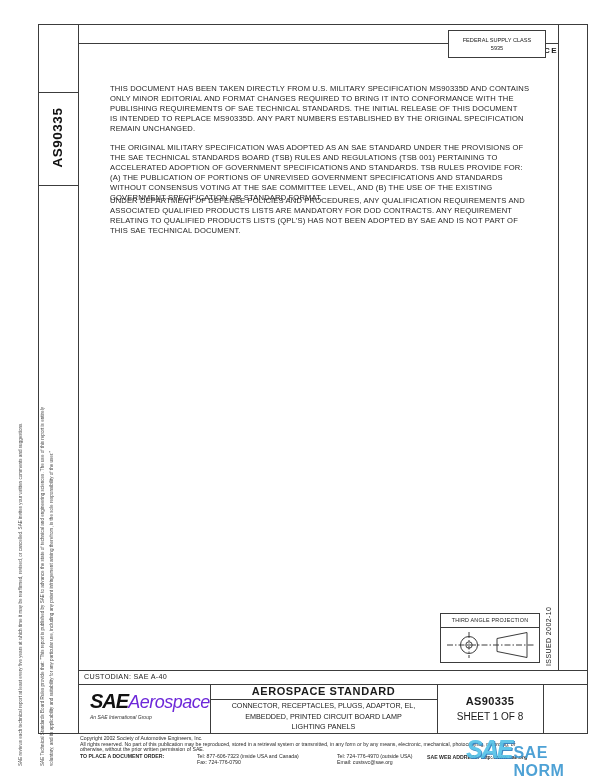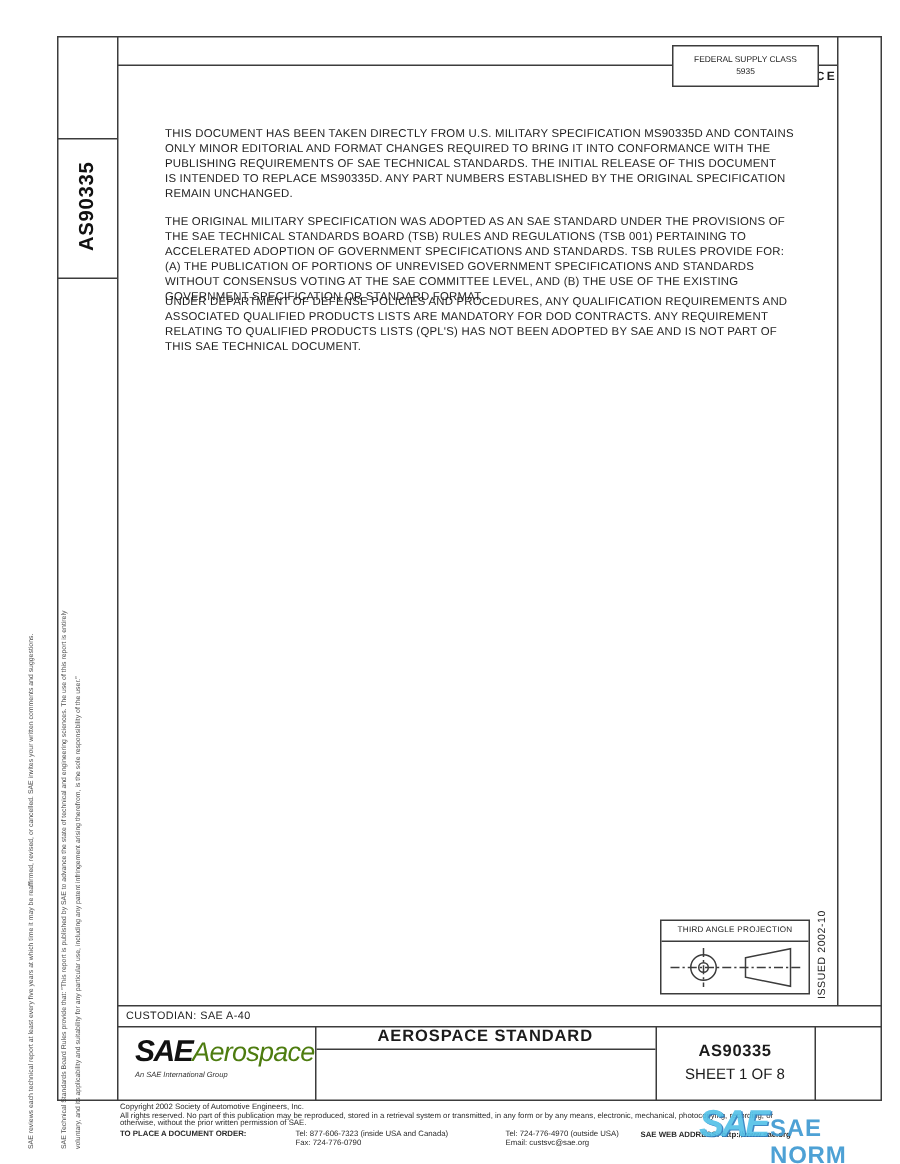--- a/index.html
+++ b/index.html
@@ -25,21 +25,21 @@
   .p1{top:84px;} .p2{top:143px;} .p3{top:196px;}
   
   .proj-box{position:absolute;left:440px;top:613px;width:100px;height:50px;border:1px solid #3c3c3c;box-sizing:border-box;background:#fff;}
   .proj-label{height:13px;border-bottom:1px solid #3c3c3c;text-align:center;font-size:5.4px;line-height:13px;letter-spacing:.2px;}
   .issued{left:545px;top:666px;width:82px;font-size:7px;letter-spacing:.4px;color:#222;white-space:nowrap;}
   
   .custodian{position:absolute;left:84px;top:672px;font-size:7.2px;letter-spacing:.3px;}
   .tb-cell{position:absolute;box-sizing:border-box;}
   .sae-logo{left:90px;top:690px;width:120px;}
   .sae-logo .sae{font-size:20px;font-weight:900;font-style:italic;letter-spacing:-1px;color:#111;}
-  .sae-logo .aero{font-size:18px;font-style:italic;color:#4d7c0f;letter-spacing:-.5px;}
+  .sae-logo .aero{font-size:18px;font-style:italic;color:#6d28d9;letter-spacing:-.5px;}
   .sae-logo .tagline{font-size:5px;font-style:italic;color:#333;margin-top:1px;}
   .std-type{left:210px;top:685px;width:227px;text-align:center;font-size:11px;font-weight:bold;letter-spacing:.6px;}
   .doc-title{left:212px;top:701px;width:223px;text-align:center;font-size:7.2px;line-height:10.6px;white-space:pre-line;}
   .doc-num{left:437px;top:695px;width:106px;text-align:center;font-size:11px;font-weight:bold;letter-spacing:.4px;}
   .doc-sheet{left:437px;top:711px;width:106px;text-align:center;font-size:10px;}
   
   .foot{position:absolute;font-size:5.2px;line-height:5.6px;color:#2a2a2a;}
   .foot.b{font-weight:bold;}
   
   .watermark{position:absolute;left:466px;top:738px;width:132px;z-index:5;opacity:.92;}
@@ -111,20 +111,23 @@
 
   <div class="rot issued">ISSUED  2002-10</div>
 
   <div class="custodian">CUSTODIAN:  SAE A-40</div>
 
   <div class="tb-cell sae-logo">
     <span class="sae">SAE</span><span class="aero">Aerospace</span>
     <div class="tagline">An SAE International Group</div>
   </div>
   <div class="tb-cell std-type">AEROSPACE STANDARD</div>
+  <div class="tb-cell doc-title">CONNECTOR, RECEPTACLES, PLUGS, ADAPTOR, EL,
+EMBEDDED, PRINTED CIRCUIT BOARD LAMP
+LIGHTING PANELS</div>
   <div class="tb-cell doc-num">AS90335</div>
   <div class="tb-cell doc-sheet">SHEET 1 OF 8</div>
 
   <div class="foot abs" style="left:80px;top:736px;">Copyright 2002 Society of Automotive Engineers, Inc.</div>
   <div class="foot abs" style="left:80px;top:741.5px;width:490px;">All rights reserved. No part of this publication may be reproduced, stored in a retrieval system or transmitted, in any form or by any means, electronic, mechanical, photocopying, recording, or</div>
   <div class="foot abs" style="left:80px;top:747px;">otherwise, without the prior written permission of SAE.</div>
   <div class="foot b abs" style="left:80px;top:753.5px;">TO PLACE A DOCUMENT ORDER:</div>
   <div class="foot abs" style="left:197px;top:753.5px;">Tel:  877-606-7323 (inside USA and Canada)</div>
   <div class="foot abs" style="left:197px;top:760px;">Fax:  724-776-0790</div>
   <div class="foot abs" style="left:337px;top:753.5px;">Tel:  724-776-4970 (outside USA)</div>

